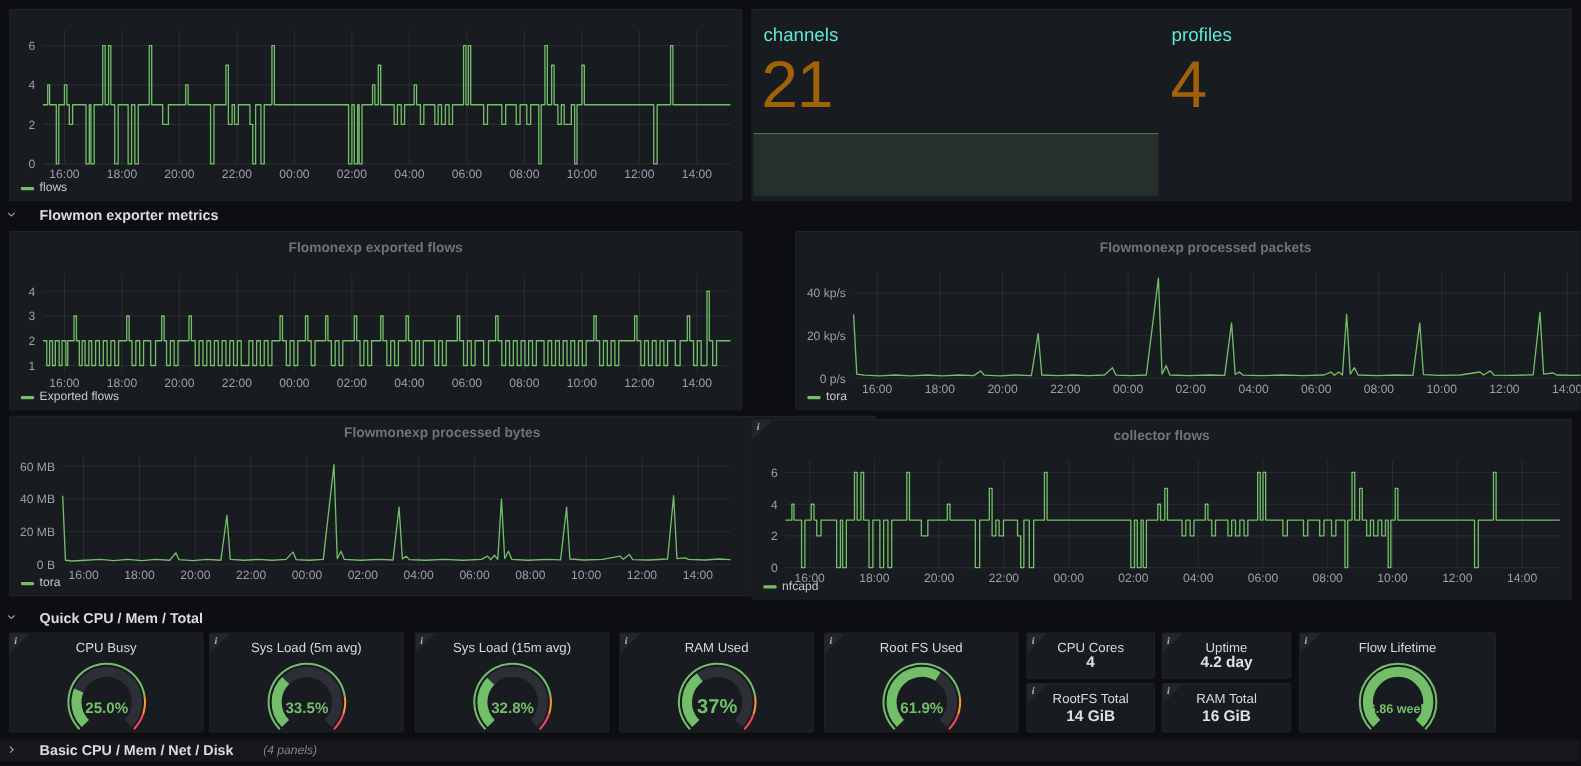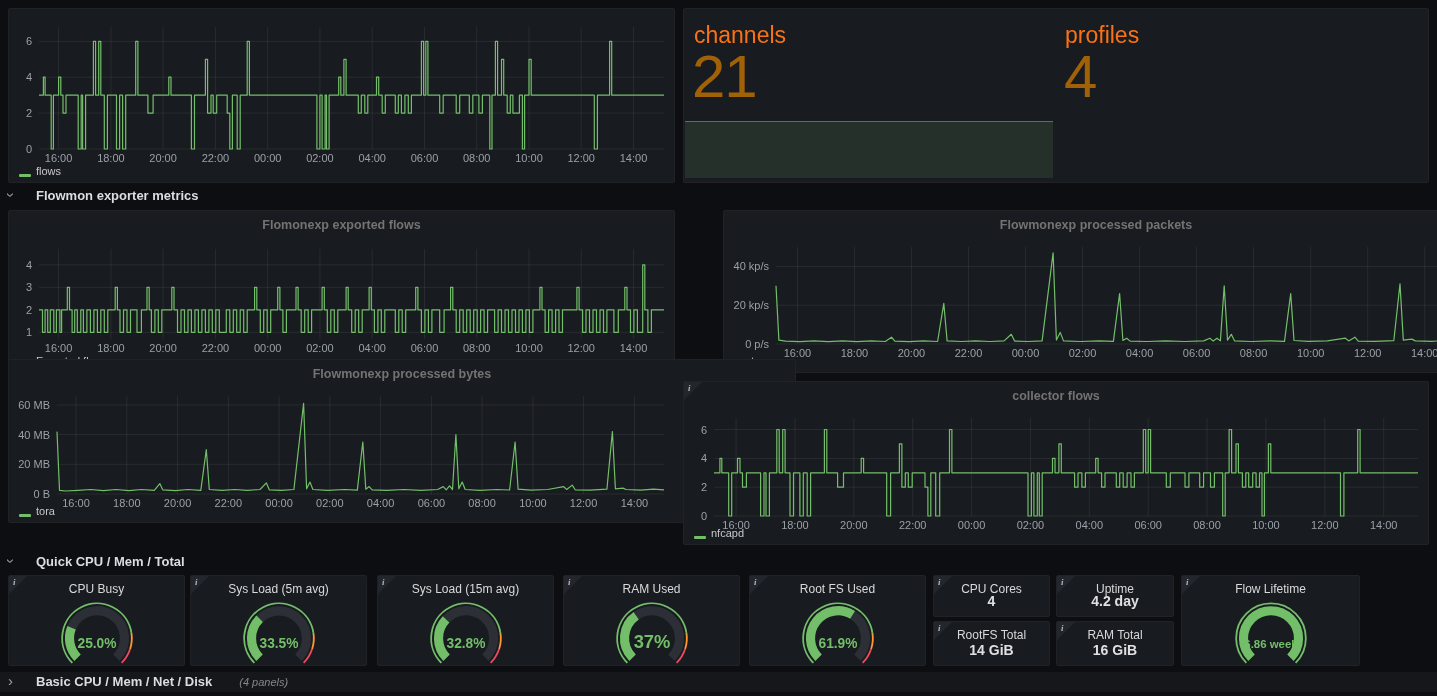--- a/index.html
+++ b/index.html
@@ -5,33 +5,33 @@
   html,body{margin:0;padding:0;}
   body{
     width:1437px;height:696px;position:relative;overflow:hidden;
     background:#0c0e11;
     font-family:"Liberation Sans",sans-serif;
     -webkit-font-smoothing:antialiased;
   }
   .panel{position:absolute;background:#181b1f;border:1px solid #202226;border-radius:2px;box-sizing:border-box;}
   .ptitle{position:absolute;top:7px;left:30px;right:30px;text-align:center;font-size:12.5px;font-weight:600;color:#737373;cursor:pointer;white-space:nowrap;}
   .chart{position:absolute;left:0;top:0;right:0;bottom:0;}
-  .legend{position:absolute;left:10px;bottom:5px;display:flex;align-items:flex-end;gap:5px;font-size:11px;color:#c7c8cc;cursor:pointer;}
+  .legend{position:absolute;left:10px;bottom:5px;display:flex;align-items:center;gap:5px;font-size:11px;color:#c7c8cc;cursor:pointer;}
   .legend .dash{width:12px;height:3px;background:#73bf69;border-radius:1px;}
   .rowhdr{position:absolute;display:flex;align-items:flex-start;gap:23px;color:#dcdde3;font-size:13px;font-weight:700;cursor:pointer;height:16px;line-height:16px;}
   .chev{color:#9fa3a8;font-size:15px;line-height:14px;display:inline-block;font-weight:400;}
   .chev.open{transform:rotate(90deg);}
   .suffix{color:#85868c;font-size:11px;font-style:italic;font-weight:400;margin-left:4px;}
   .rowstrip{position:absolute;left:0;width:1437px;height:20px;background:#15171b;}
   .icorner{position:absolute;top:0;left:0;width:0;height:0;border-top:18px solid #23272d;border-right:18px solid transparent;}
   .ichar{position:absolute;top:1px;left:4px;font-size:9px;font-style:italic;font-weight:700;color:#b3b9bf;font-family:"Liberation Serif",serif;pointer-events:none;}
   .stat-label{position:absolute;left:0;right:0;top:6px;text-align:center;font-size:12px;font-weight:400;color:#d8d9da;cursor:pointer;white-space:nowrap;}
   .stat-value{position:absolute;left:0;right:0;bottom:7px;text-align:center;font-size:14px;font-weight:700;color:#dee0e3;}
   .gaugebox{position:absolute;left:50%;transform:translateX(-50%);top:20px;width:110px;height:68px;}
-  .bigstat-label{position:absolute;font-size:23px;color:#f97316;}
+  .bigstat-label{position:absolute;font-size:17px;color:#5eead4;}
   .bigstat-value{position:absolute;font-size:60px;font-weight:500;color:#a16207;line-height:1;letter-spacing:-1px;}
   .sparkfill{position:absolute;background:#243029;border-top:1px solid #4c7a4e;}
   svg{display:block;}
   svg text{font-family:"Liberation Sans",sans-serif;}
 </style>
 </head>
 <body>
 
 <div>
 
@@ -173,21 +173,21 @@
           <text x="700.7" y="146" text-anchor="middle" font-size="11" fill="#9aa1a8">14:00</text>
           <path d="M52 74.8L54.9 129.1L61.5 130.1L75.8 130.7L90 129.9L104.3 130.7L118.5 129.9L132.8 130.7L147.1 129.9L161.3 130.5L167.5 126.2L170.8 130.1L185.1 130.7L199.3 129.9L213.6 130.5L219.8 92.3L223.1 129.9L237.4 130.5L251.6 129.9L265.9 130.5L280.1 129.9L287.3 123.3L290.6 130.1L303.9 130.5L318.1 129.9L329.1 41.8L332.4 129.1L336.2 121.4L339.5 129.9L356.2 130.5L375.2 129.9L389.4 130.3L395.6 82.6L398.9 129.5L402.7 127.2L406.1 130.1L422.7 130.5L441.7 129.9L460.7 130.5L479.7 129.9L485.9 127.2L489.2 130.1L493 127.2L496.4 129.9L500.2 74.8L503.5 129.1L507.3 123.3L510.6 129.9L527.3 130.5L546.3 129.9L560.5 130.3L566.7 82.6L570 129.5L584.3 130.3L603.3 129.9L621.4 127.2L624.7 129.9L630.9 126.2L634.2 130.1L650.8 130.3L669.8 129.7L676 72.9L679.3 129.1L687.9 128.1L691.2 129.9L707.9 130.3L722.1 129.5L734 130.1" fill="none" stroke="#73bf69" stroke-width="1.2" stroke-linejoin="round"></path>
         </svg>
       </div>
     <div class="legend">
       <span class="dash"></span>
       <span>tora</span>
     </div>
   </div>
 
-  <div class="panel" style="left:8px;top:359px;width:788px;height:164px">
+  <div class="panel" style="left:8px;top:378px;width:788px;height:164px">
     <div class="ptitle">Flowmonexp processed bytes</div>
     <div class="chart">
         <svg width="665" height="162">
           <line x1="48" y1="134" x2="655" y2="134" stroke="rgba(255,255,255,0.07)" stroke-width="1"></line>
           <text x="41" y="138" text-anchor="end" font-size="11" fill="#9aa1a8">0 B</text>
           <line x1="48" y1="104.3" x2="655" y2="104.3" stroke="rgba(255,255,255,0.07)" stroke-width="1"></line>
           <text x="41" y="108.3" text-anchor="end" font-size="11" fill="#9aa1a8">20 MB</text>
           <line x1="48" y1="74.6" x2="655" y2="74.6" stroke="rgba(255,255,255,0.07)" stroke-width="1"></line>
           <text x="41" y="78.6" text-anchor="end" font-size="11" fill="#9aa1a8">40 MB</text>
           <line x1="48" y1="44.9" x2="655" y2="44.9" stroke="rgba(255,255,255,0.07)" stroke-width="1"></line>

